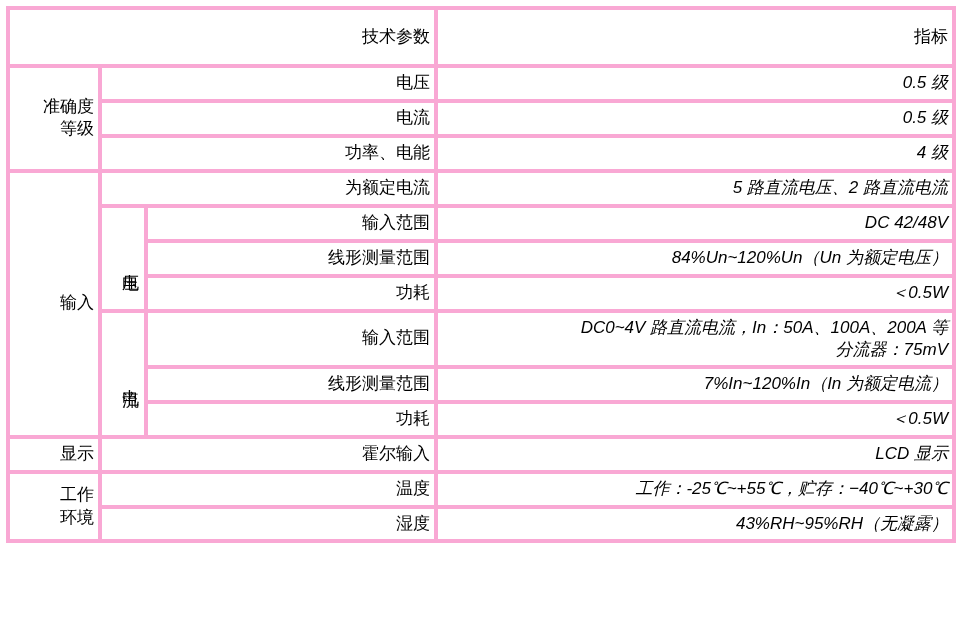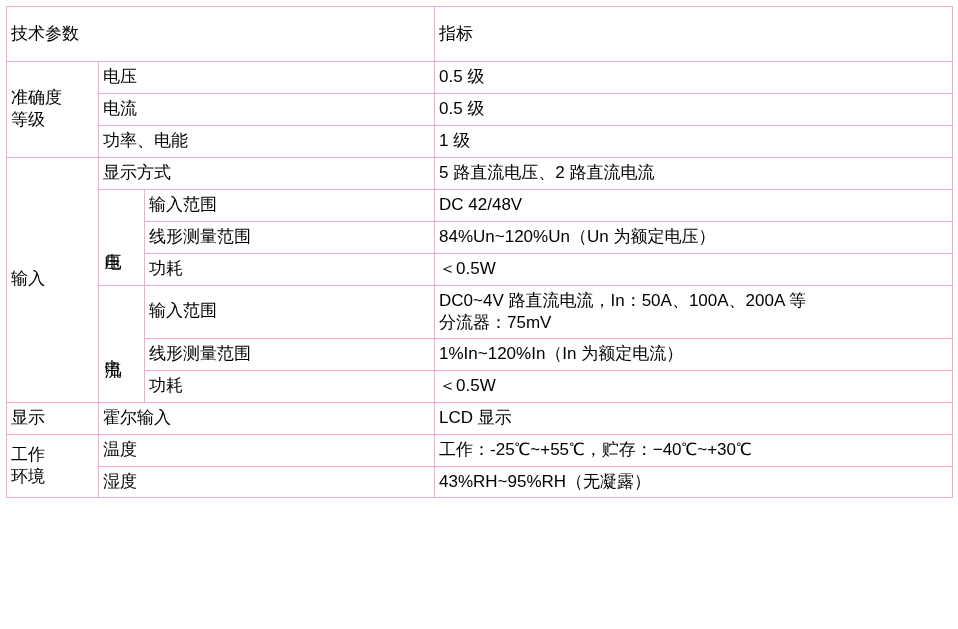--- a/index.html
+++ b/index.html
@@ -20,22 +20,22 @@
     box-sizing: border-box;
     padding: 6px 6px 6px 6px;
   }
   table.spec {
     border-collapse: collapse;
     width: 946px;
     table-layout: fixed;
     margin: 0 auto;
   }
   table.spec td {
-    border: 1px solid #f9a8d4;
-    text-align: left;
+    border: 4px solid #f9a8d4;
+    text-align: right;
     vertical-align: middle;
     font-size: 17px;
     font-family: "Liberation Sans", sans-serif;
     padding: 4px 4px;
     line-height: 1.35;
     color: #000;
   }
   td.head {
     font-size: 17px;
     height: 46px;
@@ -52,20 +52,21 @@
     text-orientation: upright;
     display: inline-block;
     line-height: 1.15;
     letter-spacing: 1px;
   }
   td.param {
     width: 330px;
   }
   td.value {
     width: 482px;
+    font-style: italic;
   }
   .two-line {
     display: block;
     line-height: 1.3;
   }
 </style>
 </head>
 <body>
 
 <div class="sheet">
@@ -90,26 +91,26 @@
         </td>
         <td class="param" colspan="2">电压</td>
         <td class="value">0.5 级</td>
       </tr>
       <tr>
         <td class="param" colspan="2">电流</td>
         <td class="value">0.5 级</td>
       </tr>
       <tr>
         <td class="param" colspan="2">功率、电能</td>
-        <td class="value">1 级</td>
+        <td class="value">4 级</td>
       </tr>
 
       <tr>
         <td class="cat" rowspan="7">输入</td>
-        <td class="param" colspan="2">显示方式</td>
+        <td class="param" colspan="2">为额定电流</td>
         <td class="value">5 路直流电压、2 路直流电流</td>
       </tr>
       <tr>
         <td class="vert" rowspan="3">
           <span class="vtext">电压</span>
         </td>
         <td>输入范围</td>
         <td class="value">DC 42/48V</td>
       </tr>
       <tr>
@@ -125,21 +126,21 @@
           <span class="vtext">电流</span>
         </td>
         <td>输入范围</td>
         <td class="value">
           <span class="two-line">DC0~4V 路直流电流，In：50A、100A、200A 等</span>
           <span class="two-line">分流器：75mV</span>
         </td>
       </tr>
       <tr>
         <td>线形测量范围</td>
-        <td class="value">1%In~120%In（In 为额定电流）</td>
+        <td class="value">7%In~120%In（In 为额定电流）</td>
       </tr>
       <tr>
         <td>功耗</td>
         <td class="value">＜0.5W</td>
       </tr>
 
       <tr>
         <td class="cat">显示</td>
         <td class="param" colspan="2">霍尔输入</td>
         <td class="value">LCD 显示</td>

